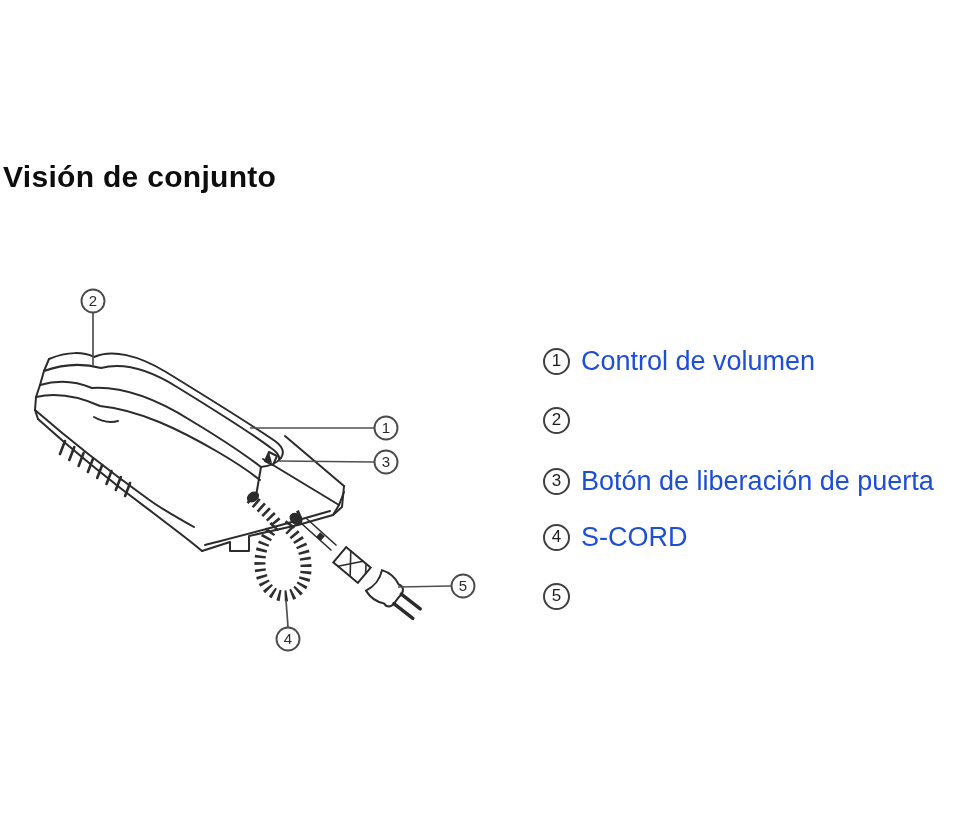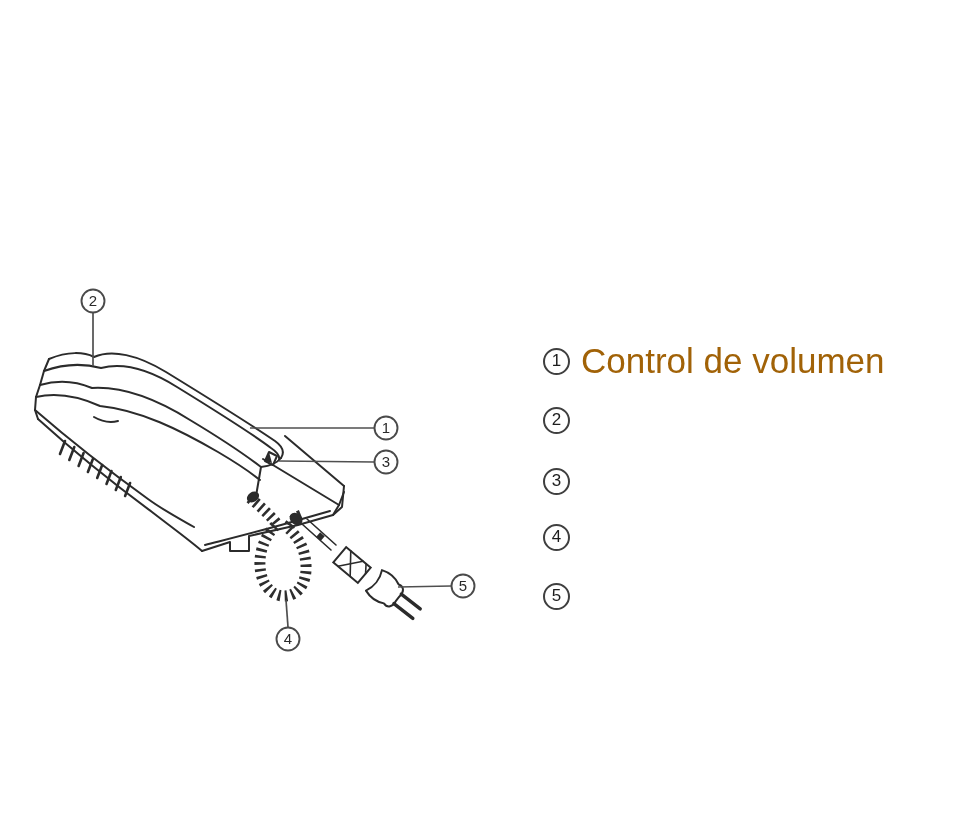--- a/index.html
+++ b/index.html
@@ -63,22 +63,22 @@
     display: flex;
     align-items: center;
     justify-content: center;
     font-size: 17px;
     line-height: 1;
     color: #1d1d1d;
     flex: 0 0 auto;
     padding-bottom: 1px;
   }
   .legend-label {
-    font-size: 35px;
-    color: #a16207;
+    font-size: 27px;
+    color: #1d4ed8;
     white-space: nowrap;
   }
   
   .ln {
     fill: none;
     stroke: #2b2b2b;
     stroke-width: 2;
     stroke-linecap: round;
     stroke-linejoin: round;
   }
@@ -111,20 +111,21 @@
     font-size: 15px;
     fill: #2a2a2a;
     text-anchor: middle;
   }
 </style>
 </head>
 <body>
 
 <div class="page">
 
+  <h1 class="page-title">Visión de conjunto</h1>
 
   <svg class="diagram-svg" viewBox="0 270 510 400" xmlns="http://www.w3.org/2000/svg" aria-hidden="true">
 
     <g>
       <path class="ln" d="M49,359 C68,351 84,352 94,357 C112,349 138,355 166,372 C210,399 250,424 275,441 C282,446 285,452 281,458"></path>
       <path class="ln" d="M49,359 L44,371"></path>
       <path class="ln" d="M44,371 C66,363 86,364 101,368 C124,362 150,370 177,387 C216,411 250,432 271,448 C277,452 280,456 279,460"></path>
       <path class="ln" d="M281,458 C277,463 270,466 261,467"></path>
       <path class="ln" d="M94,417 Q106,424 118,421"></path>
     </g>
@@ -221,22 +222,24 @@
   <div class="legend">
     <div class="legend-row r0">
       <span class="legend-num">1</span>
       <span class="legend-label">Control de volumen</span>
     </div>
     <div class="legend-row r1">
       <span class="legend-num">2</span>
     </div>
     <div class="legend-row r2">
       <span class="legend-num">3</span>
+      <span class="legend-label">Botón de liberación de puerta</span>
     </div>
     <div class="legend-row r3">
       <span class="legend-num">4</span>
+      <span class="legend-label">S-CORD</span>
     </div>
     <div class="legend-row r4">
       <span class="legend-num">5</span>
     </div>
   </div>
 
 </div>
 
 </body></html>

